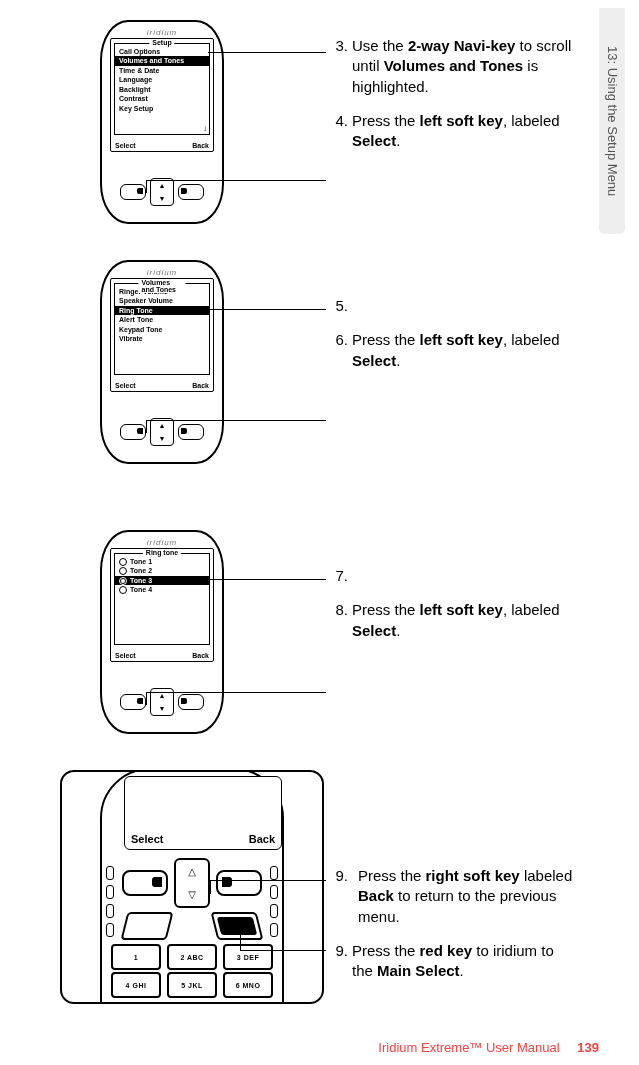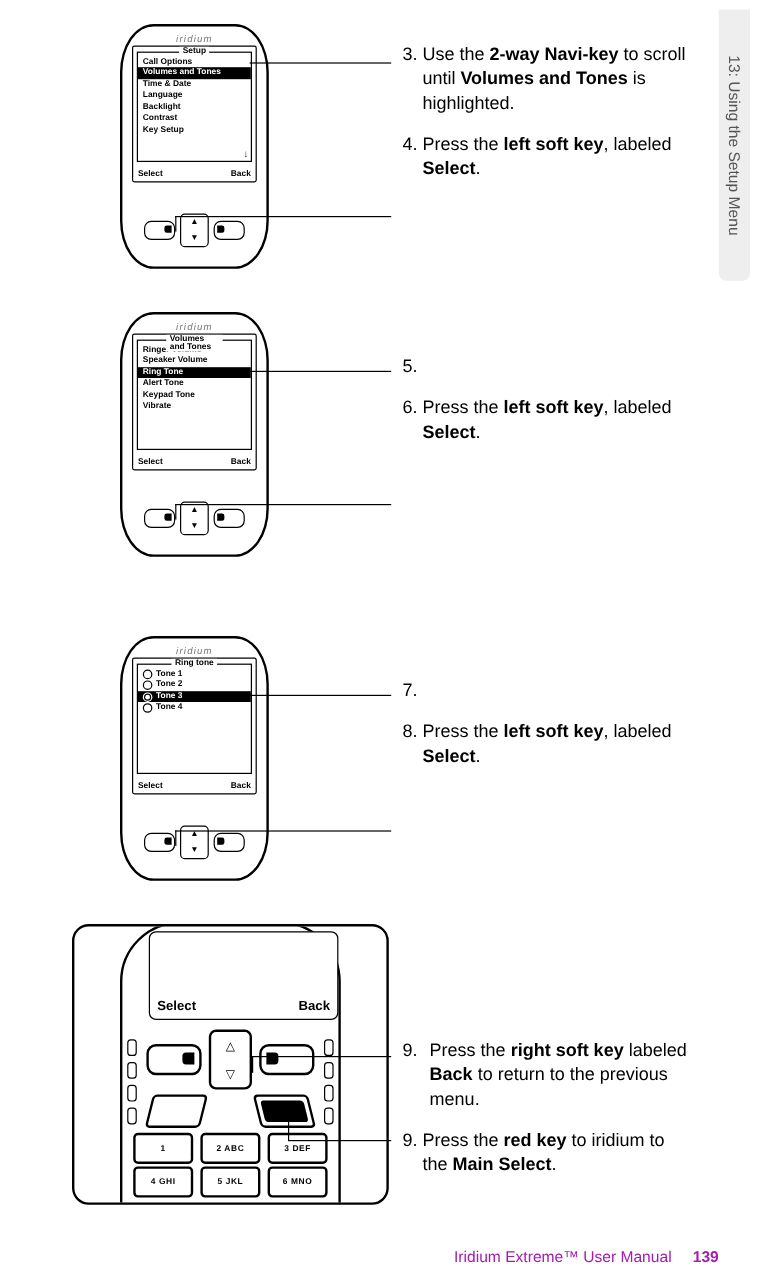--- a/index.html
+++ b/index.html
@@ -9,21 +9,21 @@
   .side-tab { position:absolute; right:14px; top:8px; width:26px; height:226px; background:#eee; border-radius:0 0 6px 6px; display:flex; align-items:center; justify-content:center; }
   .side-tab span { writing-mode:vertical-rl; font-size:13px; color:#555; }
 
   
   .instr-col { position:absolute; left:326px; width:260px; }
   .instr { font-size:15px; line-height:1.35; margin-bottom:14px; display:flex; }
   .instr .num { width:22px; flex-shrink:0; text-align:right; margin-right:4px; }
   .instr .txt { flex:1; }
 
   
-  .footer { position:absolute; bottom:10px; right:40px; font-size:13px; color:#a21caf; }
+  .footer { position:absolute; bottom:10px; right:40px; font-size:13px; color:#ef4444; }
   .footer .pg { font-weight:bold; margin-left:14px; }
 
   
   .phone { position:absolute; width:120px; height:200px; }
   .phone .body { width:120px; height:200px; border:2px solid #000; border-radius:28px / 40px; position:relative; background:#fff; }
   .phone .screen-outer { position:absolute; left:8px; top:6px; right:8px; height:130px; }
   .phone .brand { font-size:8px; text-align:center; color:#777; letter-spacing:1px; font-style:italic;}
   .phone .screen { border:1px solid #000; border-radius:2px; margin-top:1px; height:112px; position:relative; background:#fff;}
   .phone .menu-title { position:absolute; top:-5px; left:50%; transform:translateX(-50%); background:#fff; padding:0 3px; font-size:7px; font-weight:bold;}
   .phone .menu-box { position:absolute; left:3px; right:3px; top:4px; bottom:16px; border:1px solid #000; }

